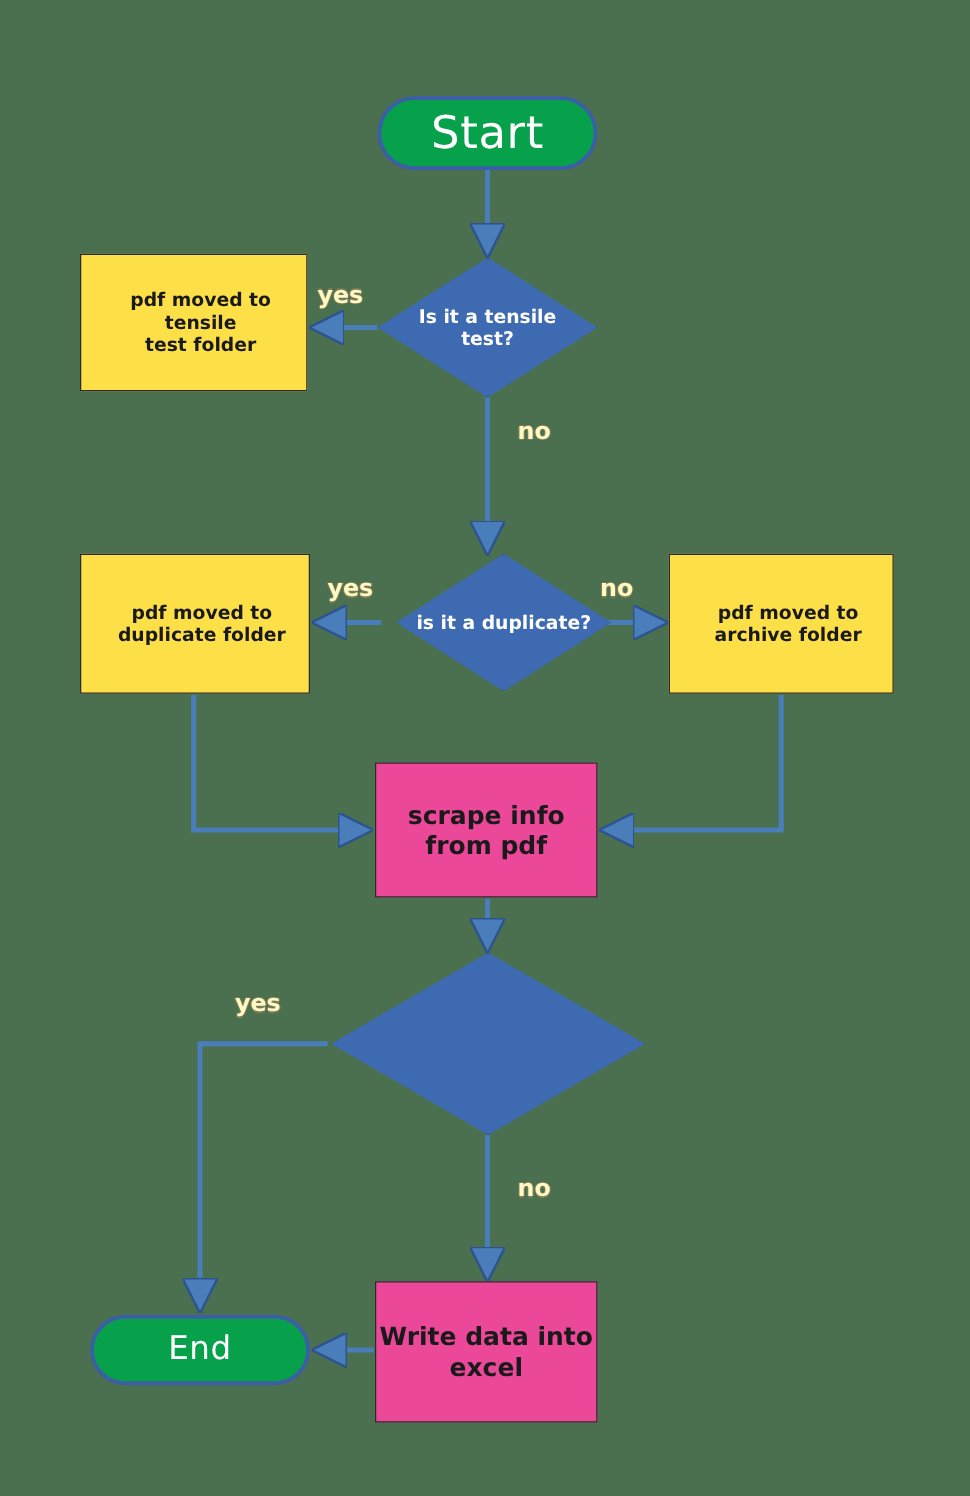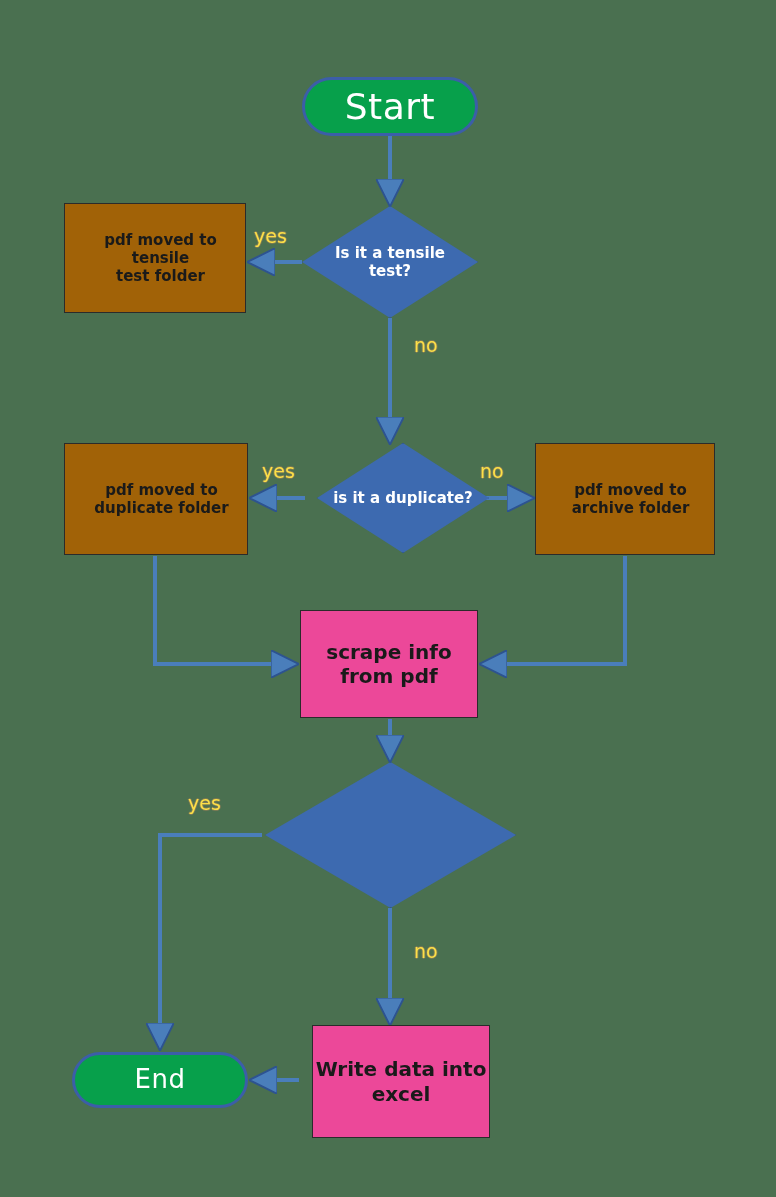--- a/index.html
+++ b/index.html
@@ -55,21 +55,21 @@
   .decision .label {
     position: relative;
     z-index: 2;
     color: #ffffff;
     font-size: 15px;
     font-weight: 600;
   }
 
   
   .process-yellow {
-    background: #a16207;
+    background: #fde047;
     border: 1px solid #2b2b2b;
     color: #1a1a1a;
     font-size: 15px;
     font-weight: 600;
     padding-left: 11px;
   }
   .process-orange {
     background: #ec4899;
     border: 1px solid #2b2b2b;
     color: #1a1a1a;
@@ -83,23 +83,23 @@
     left: 0;
     top: 0;
     width: 776px;
     height: 1197px;
     pointer-events: none;
   }
 
   
   .edge-label {
     position: absolute;
-    color: #fde047;
+    color: #fef9c3;
     font-size: 19px;
-    font-weight: 400;
+    font-weight: 700;
     text-shadow:
        1px 0 0 #7a7a55, -1px 0 0 #7a7a55,
        0 1px 0 #7a7a55, 0 -1px 0 #7a7a55;
     white-space: nowrap;
     text-align: right;
   }
 </style>
 </head>
 <body>
 
@@ -166,21 +166,21 @@
   </div>
 
   <div class="node process-orange" style="left:300px; top:610px; width:178px; height:108px;">
     <span class="label">scrape info from pdf</span>
   </div>
 
   <div class="node decision" style="left:265px; top:762px; width:251px; height:146px;">
     <span class="diamond-shape"></span>
   </div>
 
-  <div class="node process-orange" style="left:312px; top:1025px; width:178px; height:113px;align-items:center;">
+  <div class="node process-orange" style="left:300px; top:1025px; width:178px; height:113px;align-items:center;">
     <span class="label">Write data into excel</span>
   </div>
 
   <div class="node terminator" style="left:72px; top:1052px; width:176px; height:56px; font-size:26px;">
     <span class="label">End</span>
   </div>
 
   <span class="edge-label" style="left:254px; top:225px;">yes</span>
 
   <span class="edge-label" style="left:414px; top:334px;">no</span>

